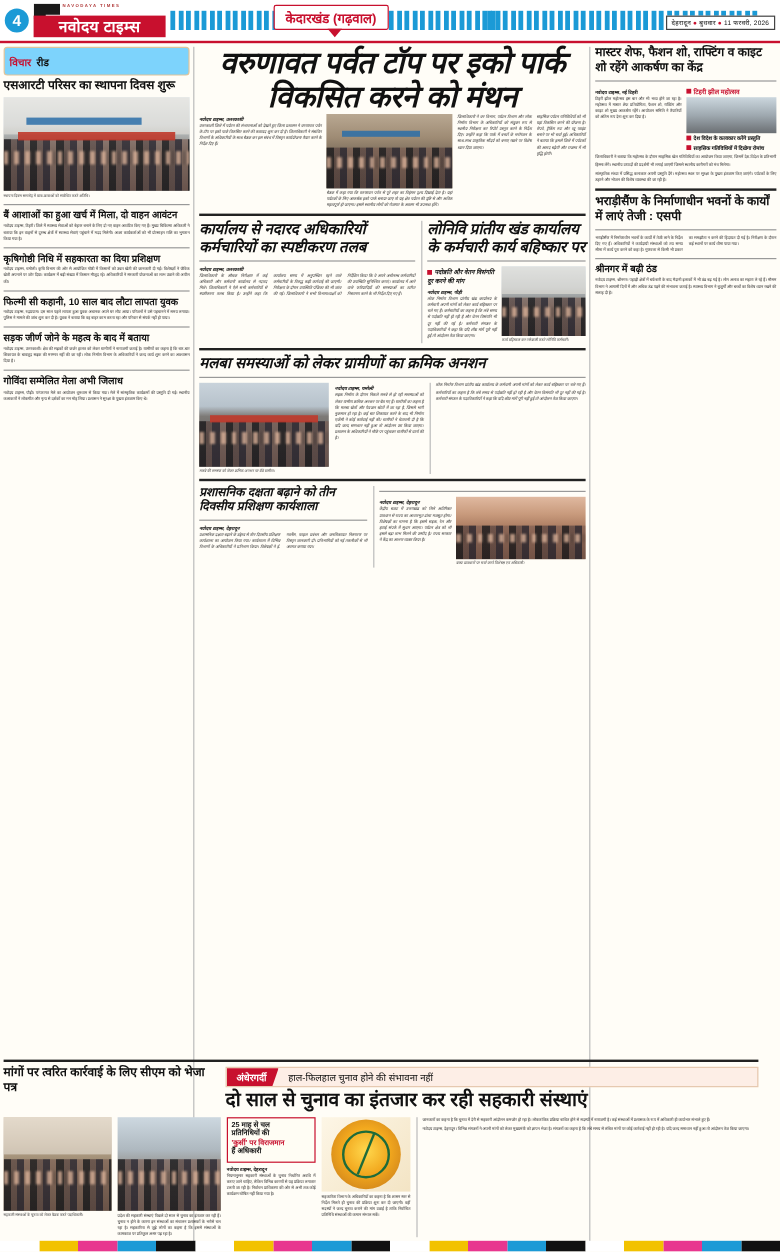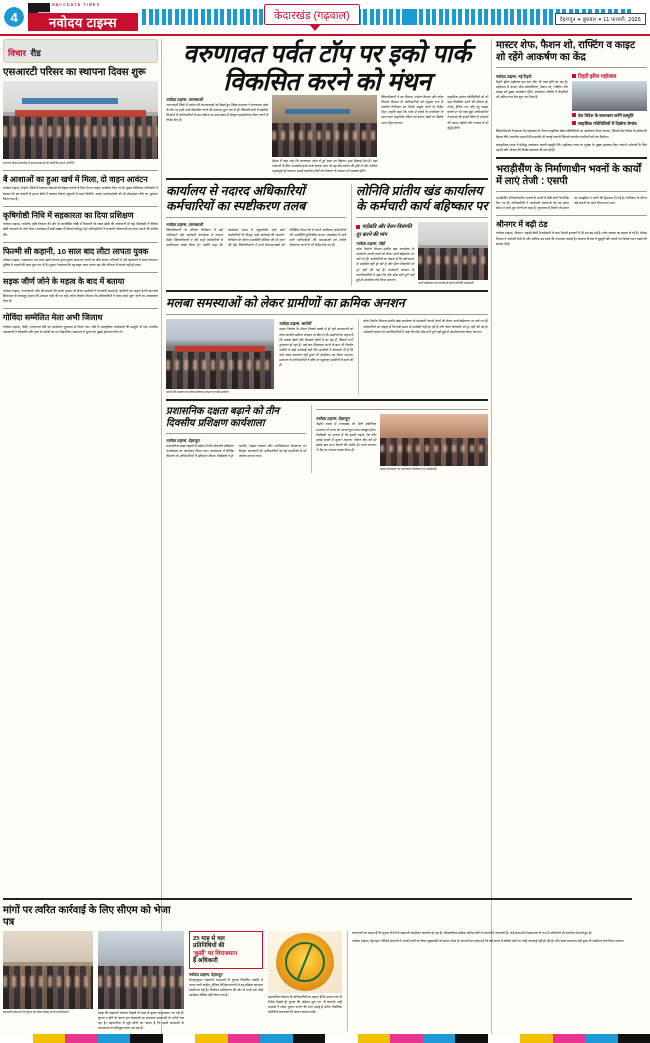--- a/index.html
+++ b/index.html
@@ -23,23 +23,23 @@
              clip-path:polygon(0 0,100% 0,100% 72%,46% 72%,46% 100%,0 100%);}
   .logo-tag{position:absolute;left:24px;top:0px;font-size:3.6px;letter-spacing:1.2px;color:#b03a3a;font-weight:bold;}
   .logo-main{position:absolute;left:0;top:10px;width:110px;height:18px;background:#c8102e;
              color:#fff;font-size:13px;font-weight:bold;display:flex;align-items:center;
              justify-content:center;letter-spacing:.3px;}
   .bars{position:absolute;top:9px;height:16px;display:flex;gap:2.5px;}
   .bars i{display:block;width:4px;height:16px;background:#1b9ad6;}
   .bars.left{left:142px;}
   .bars.right{left:406px;}
   .edition{
-    position:absolute;left:264px;top:4px;
+    position:absolute;left:228px;top:4px;
     background:#fff;border:1.6px solid #c8102e;border-radius:2px;
-    padding:2px 9px;font-size:11px;font-weight:normal;color:#c8102e;z-index:4;
+    padding:2px 9px;font-size:11px;font-weight:bold;color:#c8102e;z-index:4;
   }
   .edition:after{content:"";position:absolute;left:44px;bottom:-7px;width:0;height:0;
     border-left:6px solid transparent;border-right:6px solid transparent;border-top:7px solid #c8102e;}
   .datebox{
     position:absolute;right:4px;top:13px;border:1px solid #444;background:#fff;
     padding:1px 4px;font-size:5.4px;color:#111;letter-spacing:.2px;white-space:nowrap;
   }
   .dot{color:#c8102e;}
 
   
@@ -233,21 +233,21 @@
       <span>बुधवार</span>
       <span class="dot">●</span>
       <span>11 फरवरी, 2026</span>
     </div>
   </div>
 
   <div class="body-grid">
 
     <div class="col colA">
 
-      <div style="border:1px solid #e0c49a;background:#e5e5e5;border-radius:3px;padding:2px 4px;margin-bottom:3px;">
+      <div style="border:1px solid #e0c49a;background:#7dd3fc;border-radius:3px;padding:2px 4px;margin-bottom:3px;">
         <span style="font-size:8.5px;font-weight:bold;color:#c8102e;">विचार</span>
         <span style="font-size:8.5px;font-weight:bold;color:#111;">रीड</span>
       </div>
 
       <div class="hl-sm">एसआरटी परिसर का स्थापना दिवस शुरू</div>
 
       <div class="photo ph-meet ph-people" style="height:78px;margin:3px 0 1px 0;">
         <div class="wall"></div>
         <div class="banner-blue"></div>
         <div class="banner-red"></div>
@@ -424,20 +424,27 @@
 
     </div>
   </div>
 
   <div style="position:absolute;left:3px;right:18px;bottom:12px;">
     <div class="rule thick"></div>
 
     <div style="display:flex;gap:5px;">
       <div style="width:180px;">
         <div class="hl-sm">मांगों पर त्वरित कार्रवाई के लिए सीएम को भेजा पत्र</div>
+      </div>
+      <div style="flex:1;">
+        <div style="display:flex;align-items:stretch;background:#fdeee6;border:1px solid #e6c9b0;">
+          <div style="background:#c8102e;color:#fff;font-size:8px;font-weight:bold;padding:2px 10px 2px 8px;clip-path:polygon(0 0,100% 0,88% 100%,0 100%);">अंधेरगर्दी</div>
+          <div style="font-size:8px;padding:2px 8px;color:#111;">हाल-फिलहाल चुनाव होने की संभावना नहीं</div>
+        </div>
+        <div class="hl-lg" style="margin-top:3px;">दो साल से चुनाव का इंतजार कर रही सहकारी संस्थाएं</div>
       </div>
     </div>
 
     <div style="display:flex;gap:5px;margin-top:3px;">
 
       <div style="width:90px;">
         <div class="photo ph-hall ph-people" style="height:78px;">
           <div class="wall"></div>
         </div>
         <div class="caption">सहकारी संस्थाओं के चुनाव को लेकर बैठक करते पदाधिकारी।</div>

